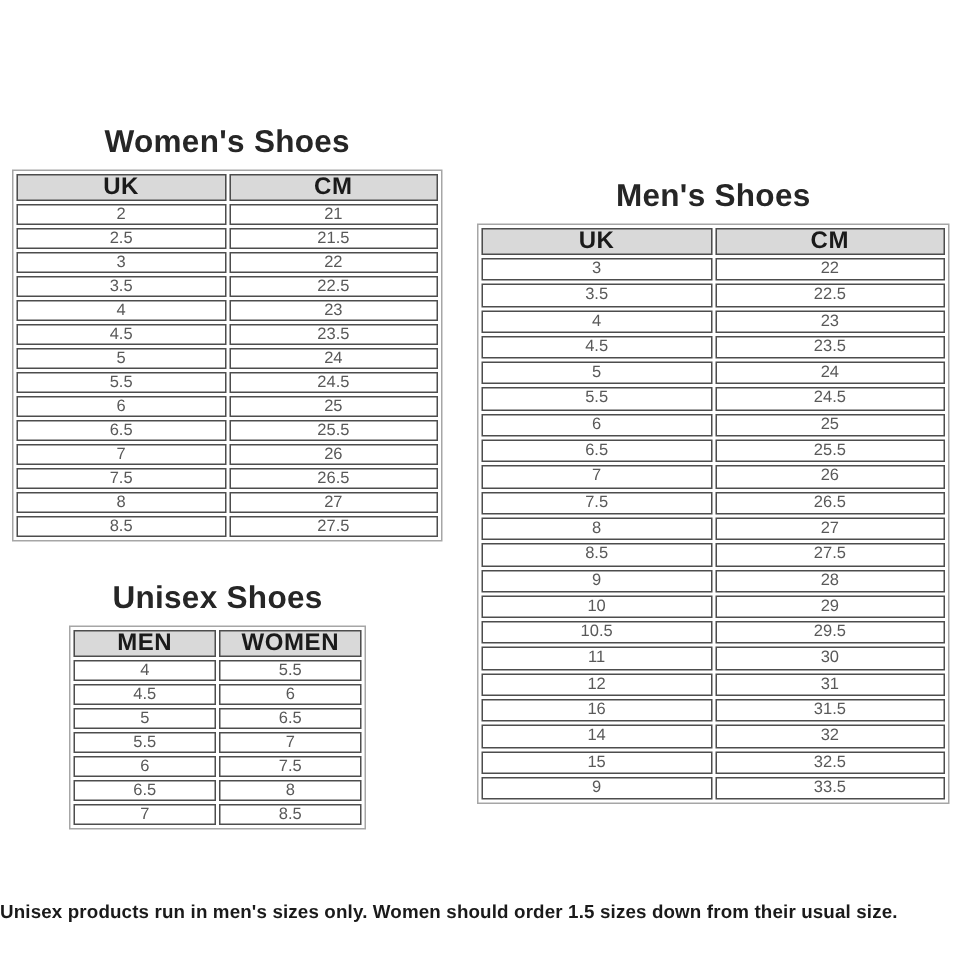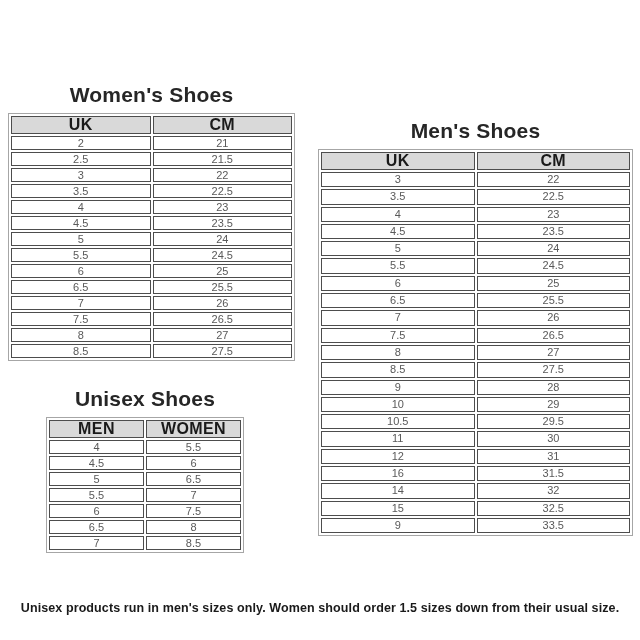--- a/index.html
+++ b/index.html
@@ -70,21 +70,20 @@
 
   .womens td { height: 12px; }
   .unisex td { height: 12px; }
   .mens   td { height: 13.3px; line-height: 13.3px; }
 
   .footer-note {
     position: absolute;
     left: 0;
     right: 0;
     top: 601px;
-    text-align: center;
     font-size: 12.5px;
     font-weight: bold;
     color: var(--header-text);
     letter-spacing: 0.1px;
   }
 </style>
 </head>
 <body>
 
 <div class="canvas">

